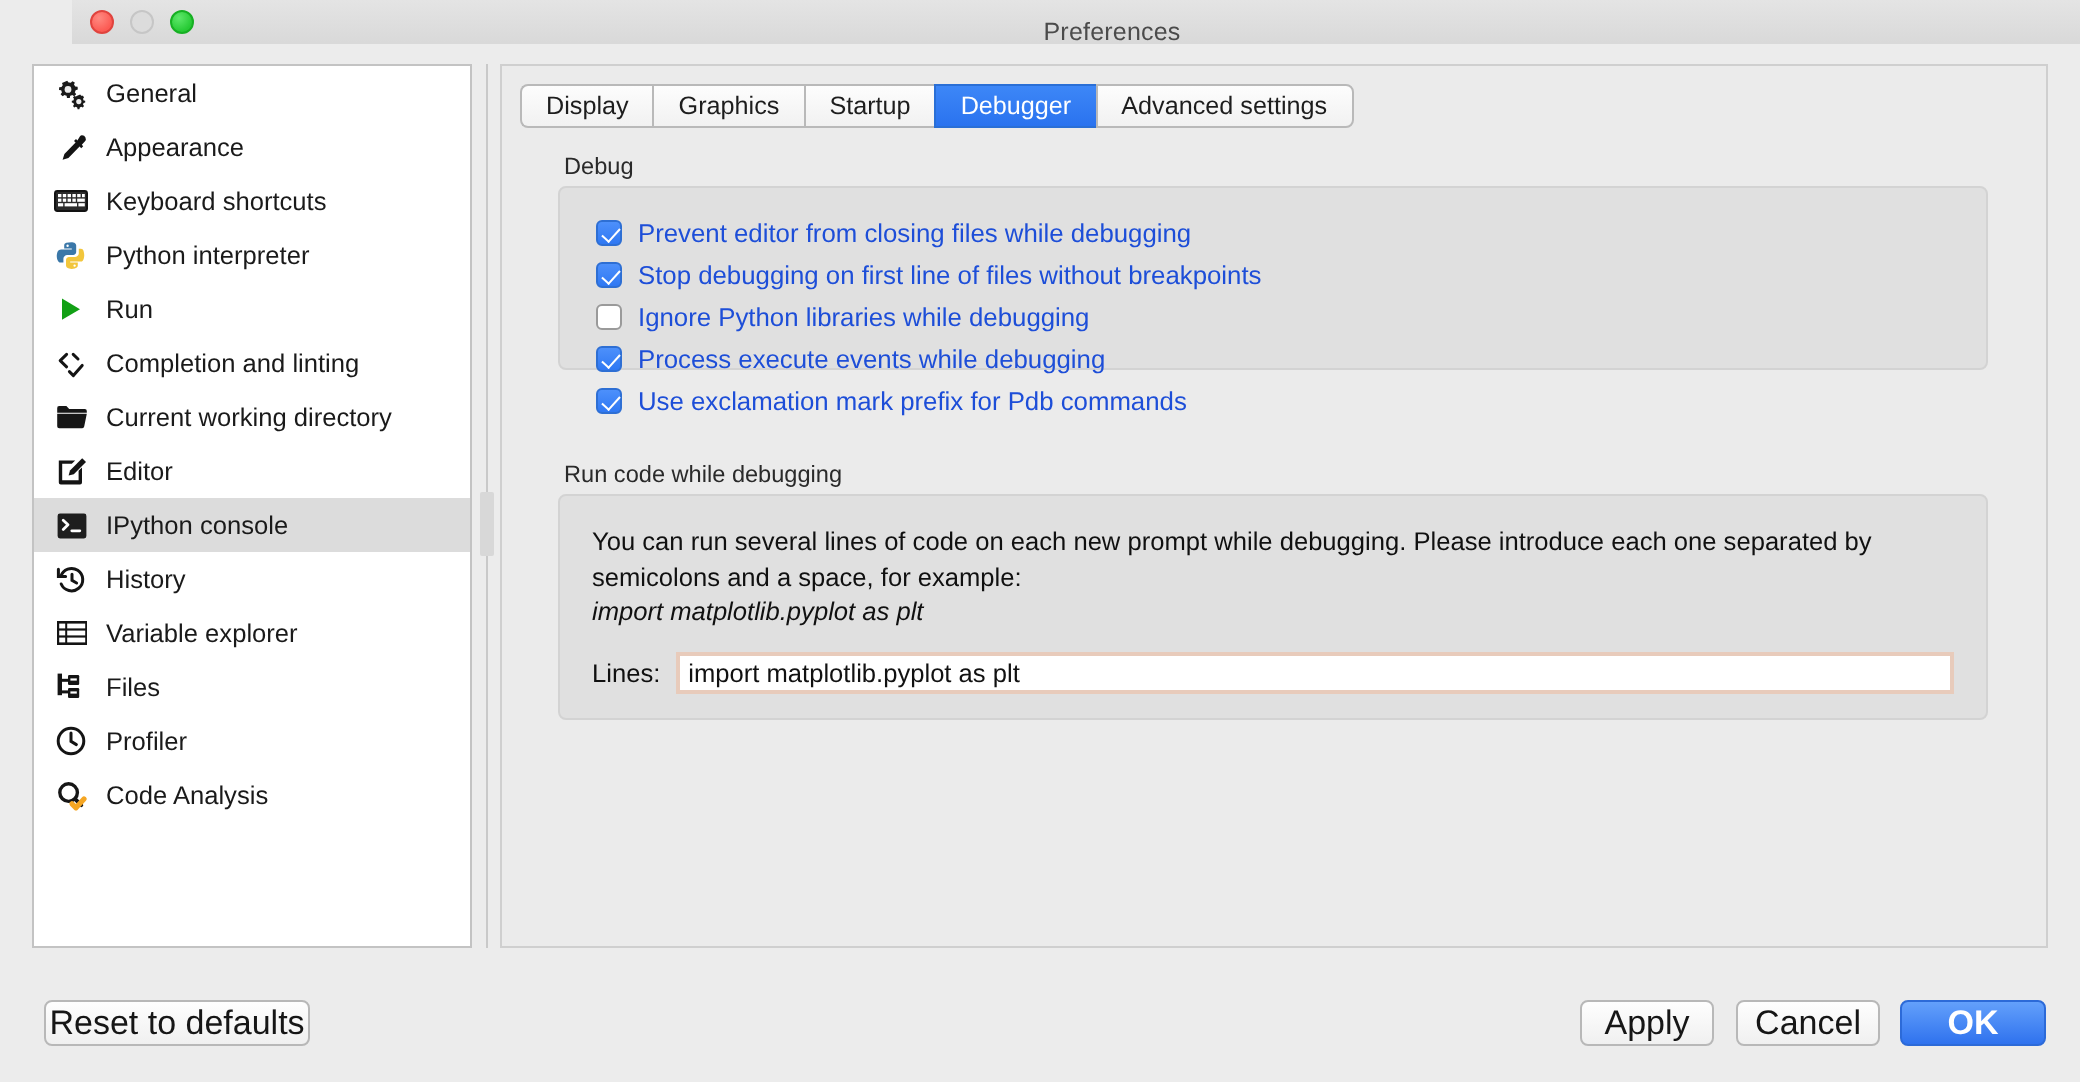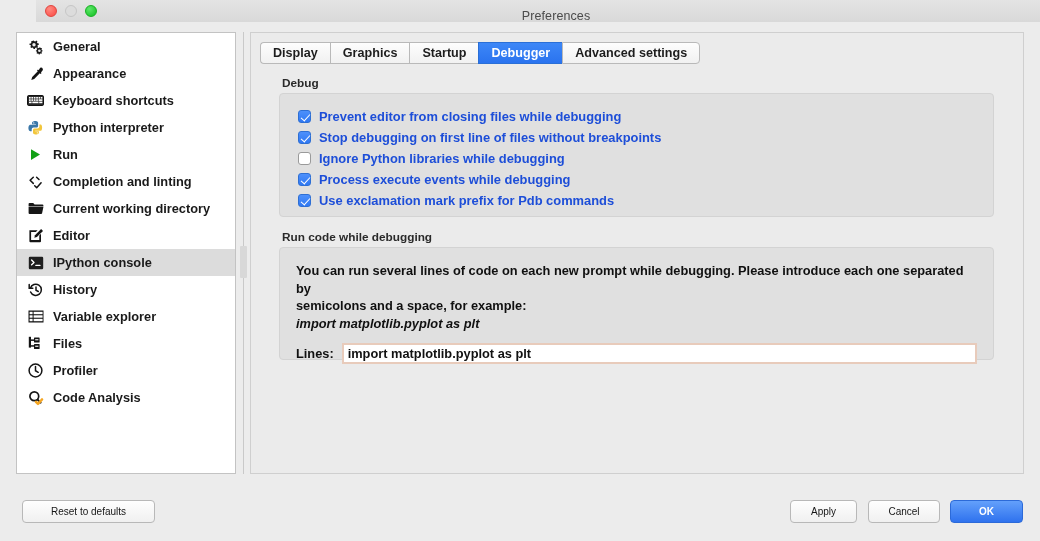--- a/index.html
+++ b/index.html
@@ -53,21 +53,20 @@
     color: #4b4b4b;
     letter-spacing: .1px;
   }
 
   
   .dialog-body {
     position: absolute;
     left: 0; top: 22px;
     width: 1040px; height: 460px;
     background: #ececec;
-    font-weight: bold;
   }
 
   
   .sidebar {
     position: absolute;
     left: 16px; top: 10px;
     width: 220px; height: 442px;
     background: #ffffff;
     border: 1px solid #c3c3c3;
     overflow: hidden;
@@ -157,21 +156,21 @@
     border: 1px solid #d3d3d3;
     border-radius: 4px;
   }
   .group-title {
     position: absolute;
     top: -18px; left: 2px;
     font-size: 11.8px;
     color: #2a2a2a;
     white-space: nowrap;
   }
-  #group-debug    { left: 28px; top: 60px;  width: 715px; height: 124px; }
+  #group-debug    { left: 28px; top: 60px;  width: 715px; height: 92px; }
   #group-runcode  { left: 28px; top: 214px; width: 715px; height: 113px; }
 
   
   .cbrow {
     display: flex;
     align-items: center;
     gap: 8px;
     height: 21px;
     margin-left: 18px;
     font-size: 12.9px;
@@ -239,21 +238,21 @@
     left: 0; top: 482px;
     width: 1040px; height: 59px;
     background: #ececec;
   }
   .btn {
     position: absolute;
     height: 23px;
     display: flex;
     align-items: center;
     justify-content: center;
-    font-size: 10px;
+    font-size: 17px;
     color: #161616;
     background: linear-gradient(to bottom, #fefefe, #f0f0f0);
     border: 1px solid #b8b8b8;
     border-radius: 4px;
     white-space: nowrap;
     padding: 0 28px;
   }
   #btn-reset  { left: 22px;  top: 500px; width: 133px; }
   #btn-apply  { left: 790px; top: 500px; width: 67px;  }
   #btn-cancel { left: 868px; top: 500px; width: 72px;  }

